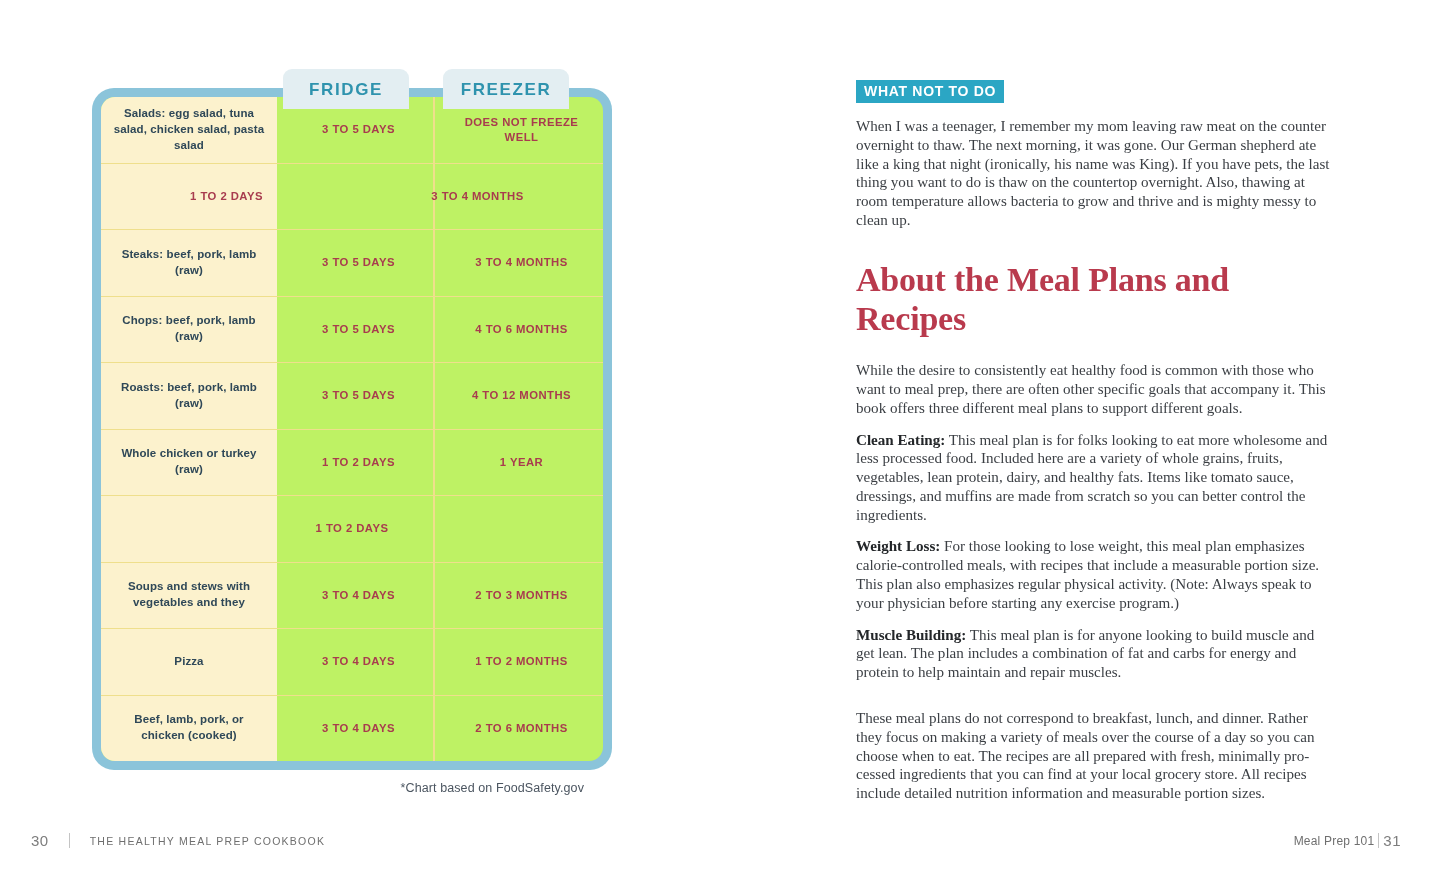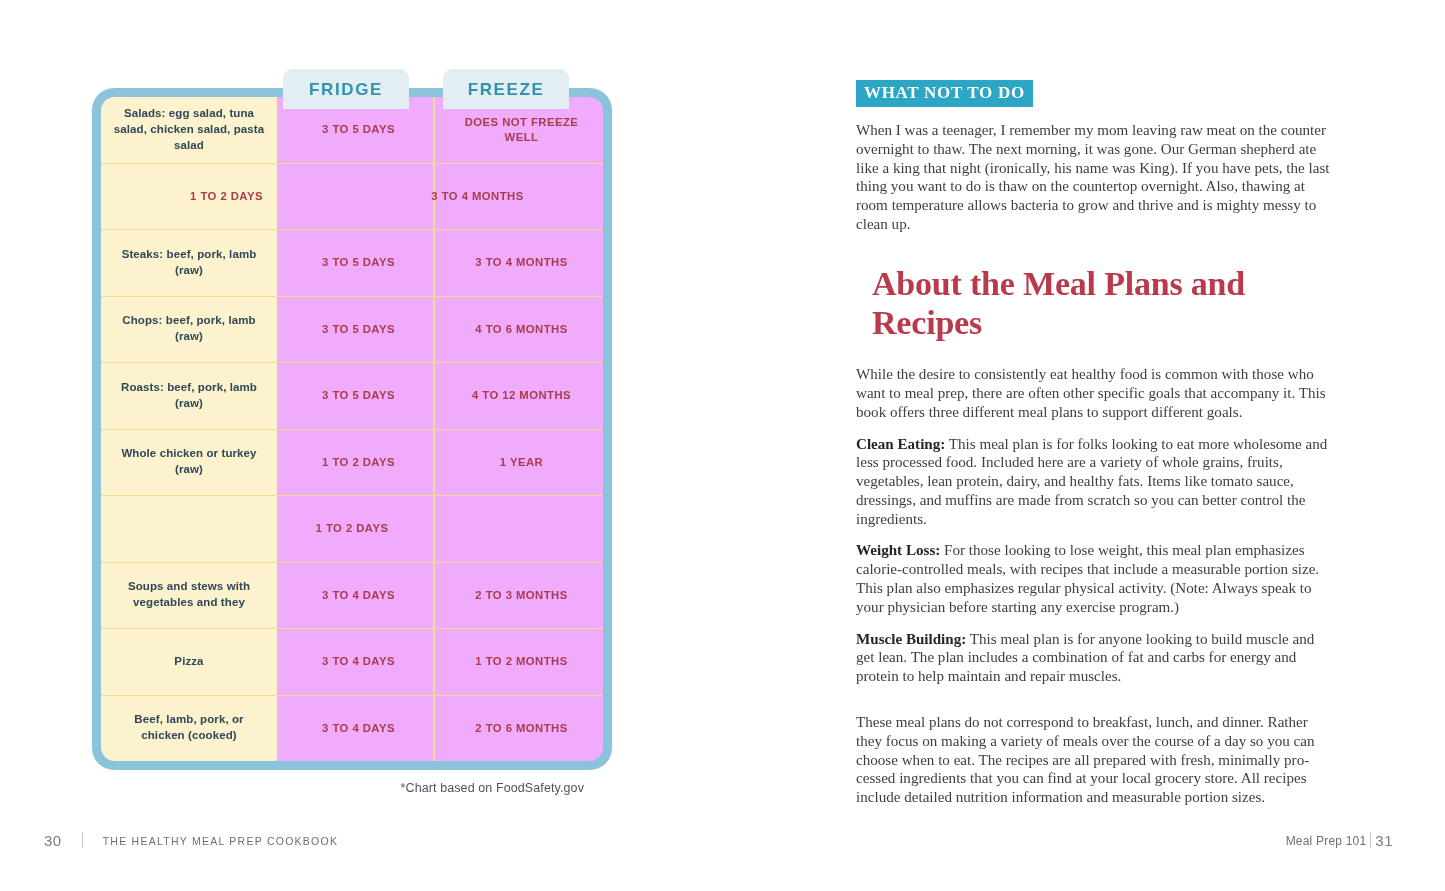--- a/index.html
+++ b/index.html
@@ -67,21 +67,21 @@
     background: #8bc4da;
     border-radius: 22px;
     box-sizing: border-box;
     padding: 9px;
     z-index: 2;
   }
   .chart-inner {
     position: relative;
     width: 100%;
     height: 100%;
-    background: #f0abfc;
+    background: #bef264;
     border-radius: 14px;
     overflow: hidden;
   }
   
   .yellow-band {
     position: absolute;
     left: 0; top: 0;
     width: 176px;
     height: 100%;
     background: #fcf2cd;
@@ -149,30 +149,30 @@
     padding-right: 28px;
     box-sizing: border-box;
     font-size: 12.5px;
     color: #4b5560;
     letter-spacing: 0.1px;
   }
 
   
   .footer-left {
     position: absolute;
-    left: 44px;
+    left: 31px;
     top: 832px;
     display: flex;
     align-items: center;
     gap: 20px;
     color: #8a8a8a;
   }
   .footer-right {
     position: absolute;
-    right: 52px;
+    right: 44px;
     top: 832px;
     display: flex;
     align-items: center;
     gap: 4px;
     color: #8a8a8a;
   }
   .folio-num {
     font-size: 15px;
     letter-spacing: 0.5px;
     color: #7d7d7d;
@@ -200,59 +200,58 @@
   .rp-content {
     position: absolute;
     left: 134px;
     top: 80px;
     width: 478px;
   }
   .kicker {
     display: inline-block;
     background: #2ba6c4;
     color: #ffffff;
-    font-size: 17px;
+    font-size: 14px;
     font-weight: bold;
     letter-spacing: 0.7px;
     padding: 3px 8px 4px 8px;
     margin-bottom: 14px;
-    font-family: Liberation Serif, serif;
   }
   .body-copy {
     font-family: "Liberation Serif", serif;
     font-size: 15.1px;
     line-height: 1.245;
     color: #3b3f44;
     margin: 0 0 14px 0;
     text-align: left;
   }
   .body-copy.tight { margin-bottom: 13px; }
   .body-copy b { font-weight: bold; color: #232629; }
 
   .section-head {
     font-family: "Liberation Serif", serif;
     font-weight: bold;
     color: #b93a4d;
     font-size: 34px;
     line-height: 1.17;
     letter-spacing: -0.2px;
-    margin: 30px 0 22px 16px;
+    margin: 30px 0 22px 0;
   }
   .gap-block { height: 14px; }
 </style>
 </head>
 <body>
 
 <div class="spread">
 
   <div class="page-left">
 
     <div class="tabs-layer">
       <div class="tab tab-fridge">FRIDGE</div>
-      <div class="tab tab-freezer">FREEZE</div>
+      <div class="tab tab-freezer">FREEZER</div>
     </div>
 
     <div class="chart-card">
       <div class="chart-inner">
         <div class="yellow-band"></div>
         <div class="col-divider"></div>
         <div class="rows">
 
           <div class="row">
             <div class="cell-food">Salads: egg salad, tuna salad, chicken salad, pasta salad</div>

